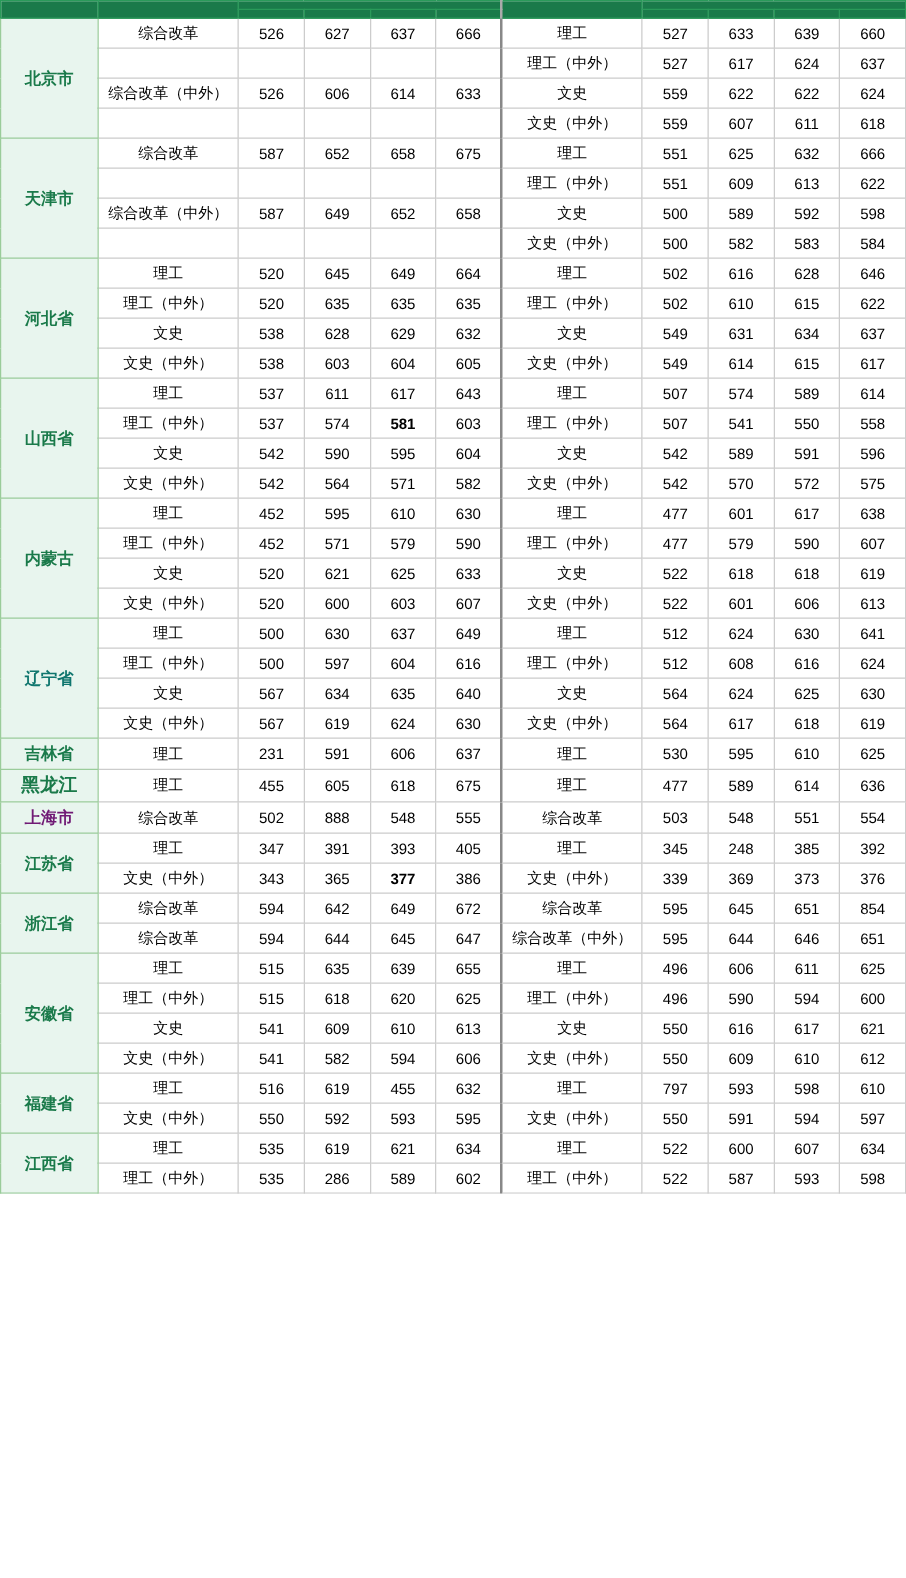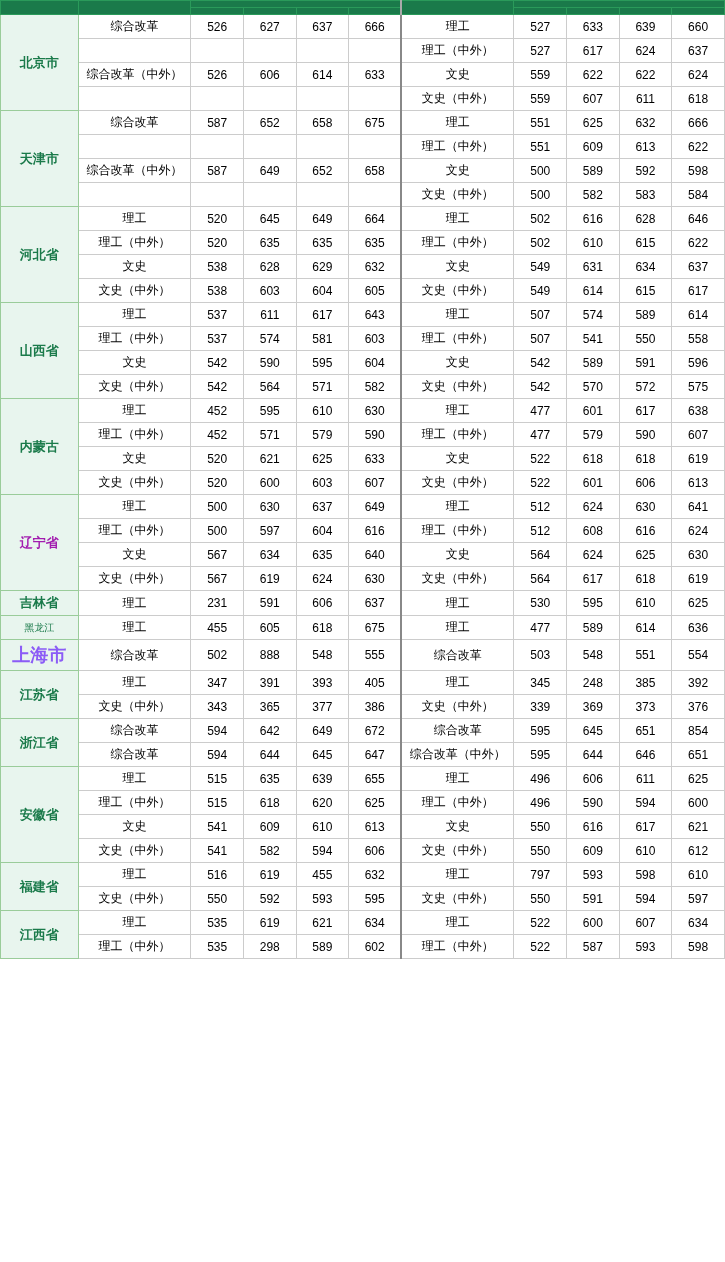--- a/index.html
+++ b/index.html
@@ -228,21 +228,21 @@
           <td style="border-width: 1px 1px 1px 2px; border-style: solid; border-color: rgb(154, 204, 154) rgb(204, 204, 204) rgb(204, 204, 204) rgb(136, 136, 136); font-size: 12px;">理工</td>
           <td style="border-width: 1px; border-style: solid; border-color: rgb(154, 204, 154) rgb(204, 204, 204) rgb(204, 204, 204);">507</td>
           <td style="border-width: 1px; border-style: solid; border-color: rgb(154, 204, 154) rgb(204, 204, 204) rgb(204, 204, 204);">574</td>
           <td style="border-width: 1px; border-style: solid; border-color: rgb(154, 204, 154) rgb(204, 204, 204) rgb(204, 204, 204);">589</td>
           <td style="border-width: 1px; border-style: solid; border-color: rgb(154, 204, 154) rgb(204, 204, 204) rgb(204, 204, 204);">614</td>
         </tr>
         <tr>
           <td style="border-width: 1px; border-style: dashed solid solid; border-color: rgb(174, 212, 188) rgb(204, 204, 204) rgb(204, 204, 204); font-size: 12px;">理工（中外）</td>
           <td style="border-width: 1px; border-style: dashed solid solid; border-color: rgb(174, 212, 188) rgb(204, 204, 204) rgb(204, 204, 204);">537</td>
           <td style="border-width: 1px; border-style: dashed solid solid; border-color: rgb(174, 212, 188) rgb(204, 204, 204) rgb(204, 204, 204);">574</td>
-          <td style="border-width: 1px; border-style: dashed solid solid; border-color: rgb(174, 212, 188) rgb(204, 204, 204) rgb(204, 204, 204);">581</td>
+          <td style="border-width: 1px; border-style: dashed solid solid; border-color: rgb(174, 212, 188) rgb(204, 204, 204) rgb(204, 204, 204); font-weight: bold;">581</td>
           <td style="border-width: 1px; border-style: dashed solid solid; border-color: rgb(174, 212, 188) rgb(204, 204, 204) rgb(204, 204, 204);">603</td>
           <td style="border-width: 1px 1px 1px 2px; border-style: dashed solid solid; border-color: rgb(174, 212, 188) rgb(204, 204, 204) rgb(204, 204, 204) rgb(136, 136, 136); font-size: 12px;">理工（中外）</td>
           <td style="border-width: 1px; border-style: dashed solid solid; border-color: rgb(174, 212, 188) rgb(204, 204, 204) rgb(204, 204, 204);">507</td>
           <td style="border-width: 1px; border-style: dashed solid solid; border-color: rgb(174, 212, 188) rgb(204, 204, 204) rgb(204, 204, 204);">541</td>
           <td style="border-width: 1px; border-style: dashed solid solid; border-color: rgb(174, 212, 188) rgb(204, 204, 204) rgb(204, 204, 204);">550</td>
           <td style="border-width: 1px; border-style: dashed solid solid; border-color: rgb(174, 212, 188) rgb(204, 204, 204) rgb(204, 204, 204);">558</td>
         </tr>
         <tr>
           <td style="border-width: 1px; border-style: dashed solid solid; border-color: rgb(174, 212, 188) rgb(204, 204, 204) rgb(204, 204, 204); font-size: 12px;">文史</td>
           <td style="border-width: 1px; border-style: dashed solid solid; border-color: rgb(174, 212, 188) rgb(204, 204, 204) rgb(204, 204, 204);">542</td>
@@ -310,21 +310,21 @@
           <td style="border-width: 1px; border-style: dashed solid solid; border-color: rgb(174, 212, 188) rgb(204, 204, 204) rgb(204, 204, 204);">600</td>
           <td style="border-width: 1px; border-style: dashed solid solid; border-color: rgb(174, 212, 188) rgb(204, 204, 204) rgb(204, 204, 204);">603</td>
           <td style="border-width: 1px; border-style: dashed solid solid; border-color: rgb(174, 212, 188) rgb(204, 204, 204) rgb(204, 204, 204);">607</td>
           <td style="border-width: 1px 1px 1px 2px; border-style: dashed solid solid; border-color: rgb(174, 212, 188) rgb(204, 204, 204) rgb(204, 204, 204) rgb(136, 136, 136); font-size: 12px;">文史（中外）</td>
           <td style="border-width: 1px; border-style: dashed solid solid; border-color: rgb(174, 212, 188) rgb(204, 204, 204) rgb(204, 204, 204);">522</td>
           <td style="border-width: 1px; border-style: dashed solid solid; border-color: rgb(174, 212, 188) rgb(204, 204, 204) rgb(204, 204, 204);">601</td>
           <td style="border-width: 1px; border-style: dashed solid solid; border-color: rgb(174, 212, 188) rgb(204, 204, 204) rgb(204, 204, 204);">606</td>
           <td style="border-width: 1px; border-style: dashed solid solid; border-color: rgb(174, 212, 188) rgb(204, 204, 204) rgb(204, 204, 204);">613</td>
         </tr>
         <tr>
-          <td rowspan="4" class="province" style="background: rgb(232, 245, 238); color: #a21caf; font-weight: bold; font-size: 13px; border: 1px solid rgb(154, 204, 154);">辽宁省</td>
+          <td rowspan="4" class="province" style="background: rgb(232, 245, 238); color: #0f766e; font-weight: bold; font-size: 13px; border: 1px solid rgb(154, 204, 154);">辽宁省</td>
           <td style="border-width: 1px; border-style: solid; border-color: rgb(154, 204, 154) rgb(204, 204, 204) rgb(204, 204, 204); font-size: 12px;">理工</td>
           <td style="border-width: 1px; border-style: solid; border-color: rgb(154, 204, 154) rgb(204, 204, 204) rgb(204, 204, 204);">500</td>
           <td style="border-width: 1px; border-style: solid; border-color: rgb(154, 204, 154) rgb(204, 204, 204) rgb(204, 204, 204);">630</td>
           <td style="border-width: 1px; border-style: solid; border-color: rgb(154, 204, 154) rgb(204, 204, 204) rgb(204, 204, 204);">637</td>
           <td style="border-width: 1px; border-style: solid; border-color: rgb(154, 204, 154) rgb(204, 204, 204) rgb(204, 204, 204);">649</td>
           <td style="border-width: 1px 1px 1px 2px; border-style: solid; border-color: rgb(154, 204, 154) rgb(204, 204, 204) rgb(204, 204, 204) rgb(136, 136, 136); font-size: 12px;">理工</td>
           <td style="border-width: 1px; border-style: solid; border-color: rgb(154, 204, 154) rgb(204, 204, 204) rgb(204, 204, 204);">512</td>
           <td style="border-width: 1px; border-style: solid; border-color: rgb(154, 204, 154) rgb(204, 204, 204) rgb(204, 204, 204);">624</td>
           <td style="border-width: 1px; border-style: solid; border-color: rgb(154, 204, 154) rgb(204, 204, 204) rgb(204, 204, 204);">630</td>
           <td style="border-width: 1px; border-style: solid; border-color: rgb(154, 204, 154) rgb(204, 204, 204) rgb(204, 204, 204);">641</td>
@@ -372,34 +372,34 @@
           <td style="border-width: 1px; border-style: solid; border-color: rgb(154, 204, 154) rgb(204, 204, 204) rgb(204, 204, 204);">591</td>
           <td style="border-width: 1px; border-style: solid; border-color: rgb(154, 204, 154) rgb(204, 204, 204) rgb(204, 204, 204);">606</td>
           <td style="border-width: 1px; border-style: solid; border-color: rgb(154, 204, 154) rgb(204, 204, 204) rgb(204, 204, 204);">637</td>
           <td style="border-width: 1px 1px 1px 2px; border-style: solid; border-color: rgb(154, 204, 154) rgb(204, 204, 204) rgb(204, 204, 204) rgb(136, 136, 136); font-size: 12px;">理工</td>
           <td style="border-width: 1px; border-style: solid; border-color: rgb(154, 204, 154) rgb(204, 204, 204) rgb(204, 204, 204);">530</td>
           <td style="border-width: 1px; border-style: solid; border-color: rgb(154, 204, 154) rgb(204, 204, 204) rgb(204, 204, 204);">595</td>
           <td style="border-width: 1px; border-style: solid; border-color: rgb(154, 204, 154) rgb(204, 204, 204) rgb(204, 204, 204);">610</td>
           <td style="border-width: 1px; border-style: solid; border-color: rgb(154, 204, 154) rgb(204, 204, 204) rgb(204, 204, 204);">625</td>
         </tr>
         <tr>
-          <td class="province" style="background: rgb(232, 245, 238); color: rgb(26, 122, 74); font-weight: normal; font-size: 10px; border: 1px solid rgb(154, 204, 154);">黑龙江</td>
+          <td class="province" style="background: rgb(232, 245, 238); color: rgb(26, 122, 74); font-weight: bold; font-size: 15px; border: 1px solid rgb(154, 204, 154);">黑龙江</td>
           <td style="border-width: 1px; border-style: solid; border-color: rgb(154, 204, 154) rgb(204, 204, 204) rgb(204, 204, 204); font-size: 12px;">理工</td>
           <td style="border-width: 1px; border-style: solid; border-color: rgb(154, 204, 154) rgb(204, 204, 204) rgb(204, 204, 204);">455</td>
           <td style="border-width: 1px; border-style: solid; border-color: rgb(154, 204, 154) rgb(204, 204, 204) rgb(204, 204, 204);">605</td>
           <td style="border-width: 1px; border-style: solid; border-color: rgb(154, 204, 154) rgb(204, 204, 204) rgb(204, 204, 204);">618</td>
           <td style="border-width: 1px; border-style: solid; border-color: rgb(154, 204, 154) rgb(204, 204, 204) rgb(204, 204, 204);">675</td>
           <td style="border-width: 1px 1px 1px 2px; border-style: solid; border-color: rgb(154, 204, 154) rgb(204, 204, 204) rgb(204, 204, 204) rgb(136, 136, 136); font-size: 12px;">理工</td>
           <td style="border-width: 1px; border-style: solid; border-color: rgb(154, 204, 154) rgb(204, 204, 204) rgb(204, 204, 204);">477</td>
           <td style="border-width: 1px; border-style: solid; border-color: rgb(154, 204, 154) rgb(204, 204, 204) rgb(204, 204, 204);">589</td>
           <td style="border-width: 1px; border-style: solid; border-color: rgb(154, 204, 154) rgb(204, 204, 204) rgb(204, 204, 204);">614</td>
           <td style="border-width: 1px; border-style: solid; border-color: rgb(154, 204, 154) rgb(204, 204, 204) rgb(204, 204, 204);">636</td>
         </tr>
         <tr>
-          <td class="province" style="background: rgb(232, 245, 238); color: #8b5cf6; font-weight: bold; font-size: 18px; border: 1px solid rgb(154, 204, 154);">上海市</td>
+          <td class="province" style="background: rgb(232, 245, 238); color: #701a75; font-weight: bold; font-size: 13px; border: 1px solid rgb(154, 204, 154);">上海市</td>
           <td style="border-width: 1px; border-style: solid; border-color: rgb(154, 204, 154) rgb(204, 204, 204) rgb(204, 204, 204); font-size: 12px;">综合改革</td>
           <td style="border-width: 1px; border-style: solid; border-color: rgb(154, 204, 154) rgb(204, 204, 204) rgb(204, 204, 204);">502</td>
           <td style="border-width: 1px; border-style: solid; border-color: rgb(154, 204, 154) rgb(204, 204, 204) rgb(204, 204, 204);">888</td>
           <td style="border-width: 1px; border-style: solid; border-color: rgb(154, 204, 154) rgb(204, 204, 204) rgb(204, 204, 204);">548</td>
           <td style="border-width: 1px; border-style: solid; border-color: rgb(154, 204, 154) rgb(204, 204, 204) rgb(204, 204, 204);">555</td>
           <td style="border-width: 1px 1px 1px 2px; border-style: solid; border-color: rgb(154, 204, 154) rgb(204, 204, 204) rgb(204, 204, 204) rgb(136, 136, 136); font-size: 12px;">综合改革</td>
           <td style="border-width: 1px; border-style: solid; border-color: rgb(154, 204, 154) rgb(204, 204, 204) rgb(204, 204, 204);">503</td>
           <td style="border-width: 1px; border-style: solid; border-color: rgb(154, 204, 154) rgb(204, 204, 204) rgb(204, 204, 204);">548</td>
           <td style="border-width: 1px; border-style: solid; border-color: rgb(154, 204, 154) rgb(204, 204, 204) rgb(204, 204, 204);">551</td>
           <td style="border-width: 1px; border-style: solid; border-color: rgb(154, 204, 154) rgb(204, 204, 204) rgb(204, 204, 204);">554</td>
@@ -414,21 +414,21 @@
           <td style="border-width: 1px 1px 1px 2px; border-style: solid; border-color: rgb(154, 204, 154) rgb(204, 204, 204) rgb(204, 204, 204) rgb(136, 136, 136); font-size: 12px;">理工</td>
           <td style="border-width: 1px; border-style: solid; border-color: rgb(154, 204, 154) rgb(204, 204, 204) rgb(204, 204, 204);">345</td>
           <td style="border-width: 1px; border-style: solid; border-color: rgb(154, 204, 154) rgb(204, 204, 204) rgb(204, 204, 204);">248</td>
           <td style="border-width: 1px; border-style: solid; border-color: rgb(154, 204, 154) rgb(204, 204, 204) rgb(204, 204, 204);">385</td>
           <td style="border-width: 1px; border-style: solid; border-color: rgb(154, 204, 154) rgb(204, 204, 204) rgb(204, 204, 204);">392</td>
         </tr>
         <tr>
           <td style="border-width: 1px; border-style: dashed solid solid; border-color: rgb(174, 212, 188) rgb(204, 204, 204) rgb(204, 204, 204); font-size: 12px;">文史（中外）</td>
           <td style="border-width: 1px; border-style: dashed solid solid; border-color: rgb(174, 212, 188) rgb(204, 204, 204) rgb(204, 204, 204);">343</td>
           <td style="border-width: 1px; border-style: dashed solid solid; border-color: rgb(174, 212, 188) rgb(204, 204, 204) rgb(204, 204, 204);">365</td>
-          <td style="border-width: 1px; border-style: dashed solid solid; border-color: rgb(174, 212, 188) rgb(204, 204, 204) rgb(204, 204, 204);">377</td>
+          <td style="border-width: 1px; border-style: dashed solid solid; border-color: rgb(174, 212, 188) rgb(204, 204, 204) rgb(204, 204, 204); font-weight: bold;">377</td>
           <td style="border-width: 1px; border-style: dashed solid solid; border-color: rgb(174, 212, 188) rgb(204, 204, 204) rgb(204, 204, 204);">386</td>
           <td style="border-width: 1px 1px 1px 2px; border-style: dashed solid solid; border-color: rgb(174, 212, 188) rgb(204, 204, 204) rgb(204, 204, 204) rgb(136, 136, 136); font-size: 12px;">文史（中外）</td>
           <td style="border-width: 1px; border-style: dashed solid solid; border-color: rgb(174, 212, 188) rgb(204, 204, 204) rgb(204, 204, 204);">339</td>
           <td style="border-width: 1px; border-style: dashed solid solid; border-color: rgb(174, 212, 188) rgb(204, 204, 204) rgb(204, 204, 204);">369</td>
           <td style="border-width: 1px; border-style: dashed solid solid; border-color: rgb(174, 212, 188) rgb(204, 204, 204) rgb(204, 204, 204);">373</td>
           <td style="border-width: 1px; border-style: dashed solid solid; border-color: rgb(174, 212, 188) rgb(204, 204, 204) rgb(204, 204, 204);">376</td>
         </tr>
         <tr>
           <td rowspan="2" class="province" style="background: rgb(232, 245, 238); color: rgb(26, 122, 74); font-weight: bold; font-size: 13px; border: 1px solid rgb(154, 204, 154);">浙江省</td>
           <td style="border-width: 1px; border-style: solid; border-color: rgb(154, 204, 154) rgb(204, 204, 204) rgb(204, 204, 204); font-size: 12px;">综合改革</td>
@@ -537,21 +537,21 @@
           <td style="border-width: 1px; border-style: solid; border-color: rgb(154, 204, 154) rgb(204, 204, 204) rgb(204, 204, 204);">634</td>
           <td style="border-width: 1px 1px 1px 2px; border-style: solid; border-color: rgb(154, 204, 154) rgb(204, 204, 204) rgb(204, 204, 204) rgb(136, 136, 136); font-size: 12px;">理工</td>
           <td style="border-width: 1px; border-style: solid; border-color: rgb(154, 204, 154) rgb(204, 204, 204) rgb(204, 204, 204);">522</td>
           <td style="border-width: 1px; border-style: solid; border-color: rgb(154, 204, 154) rgb(204, 204, 204) rgb(204, 204, 204);">600</td>
           <td style="border-width: 1px; border-style: solid; border-color: rgb(154, 204, 154) rgb(204, 204, 204) rgb(204, 204, 204);">607</td>
           <td style="border-width: 1px; border-style: solid; border-color: rgb(154, 204, 154) rgb(204, 204, 204) rgb(204, 204, 204);">634</td>
         </tr>
         <tr>
           <td style="border-width: 1px; border-style: dashed solid solid; border-color: rgb(174, 212, 188) rgb(204, 204, 204) rgb(204, 204, 204); font-size: 12px;">理工（中外）</td>
           <td style="border-width: 1px; border-style: dashed solid solid; border-color: rgb(174, 212, 188) rgb(204, 204, 204) rgb(204, 204, 204);">535</td>
-          <td style="border-width: 1px; border-style: dashed solid solid; border-color: rgb(174, 212, 188) rgb(204, 204, 204) rgb(204, 204, 204);">298</td>
+          <td style="border-width: 1px; border-style: dashed solid solid; border-color: rgb(174, 212, 188) rgb(204, 204, 204) rgb(204, 204, 204);">286</td>
           <td style="border-width: 1px; border-style: dashed solid solid; border-color: rgb(174, 212, 188) rgb(204, 204, 204) rgb(204, 204, 204);">589</td>
           <td style="border-width: 1px; border-style: dashed solid solid; border-color: rgb(174, 212, 188) rgb(204, 204, 204) rgb(204, 204, 204);">602</td>
           <td style="border-width: 1px 1px 1px 2px; border-style: dashed solid solid; border-color: rgb(174, 212, 188) rgb(204, 204, 204) rgb(204, 204, 204) rgb(136, 136, 136); font-size: 12px;">理工（中外）</td>
           <td style="border-width: 1px; border-style: dashed solid solid; border-color: rgb(174, 212, 188) rgb(204, 204, 204) rgb(204, 204, 204);">522</td>
           <td style="border-width: 1px; border-style: dashed solid solid; border-color: rgb(174, 212, 188) rgb(204, 204, 204) rgb(204, 204, 204);">587</td>
           <td style="border-width: 1px; border-style: dashed solid solid; border-color: rgb(174, 212, 188) rgb(204, 204, 204) rgb(204, 204, 204);">593</td>
           <td style="border-width: 1px; border-style: dashed solid solid; border-color: rgb(174, 212, 188) rgb(204, 204, 204) rgb(204, 204, 204);">598</td>
         </tr>
       </tbody>
   </table>

